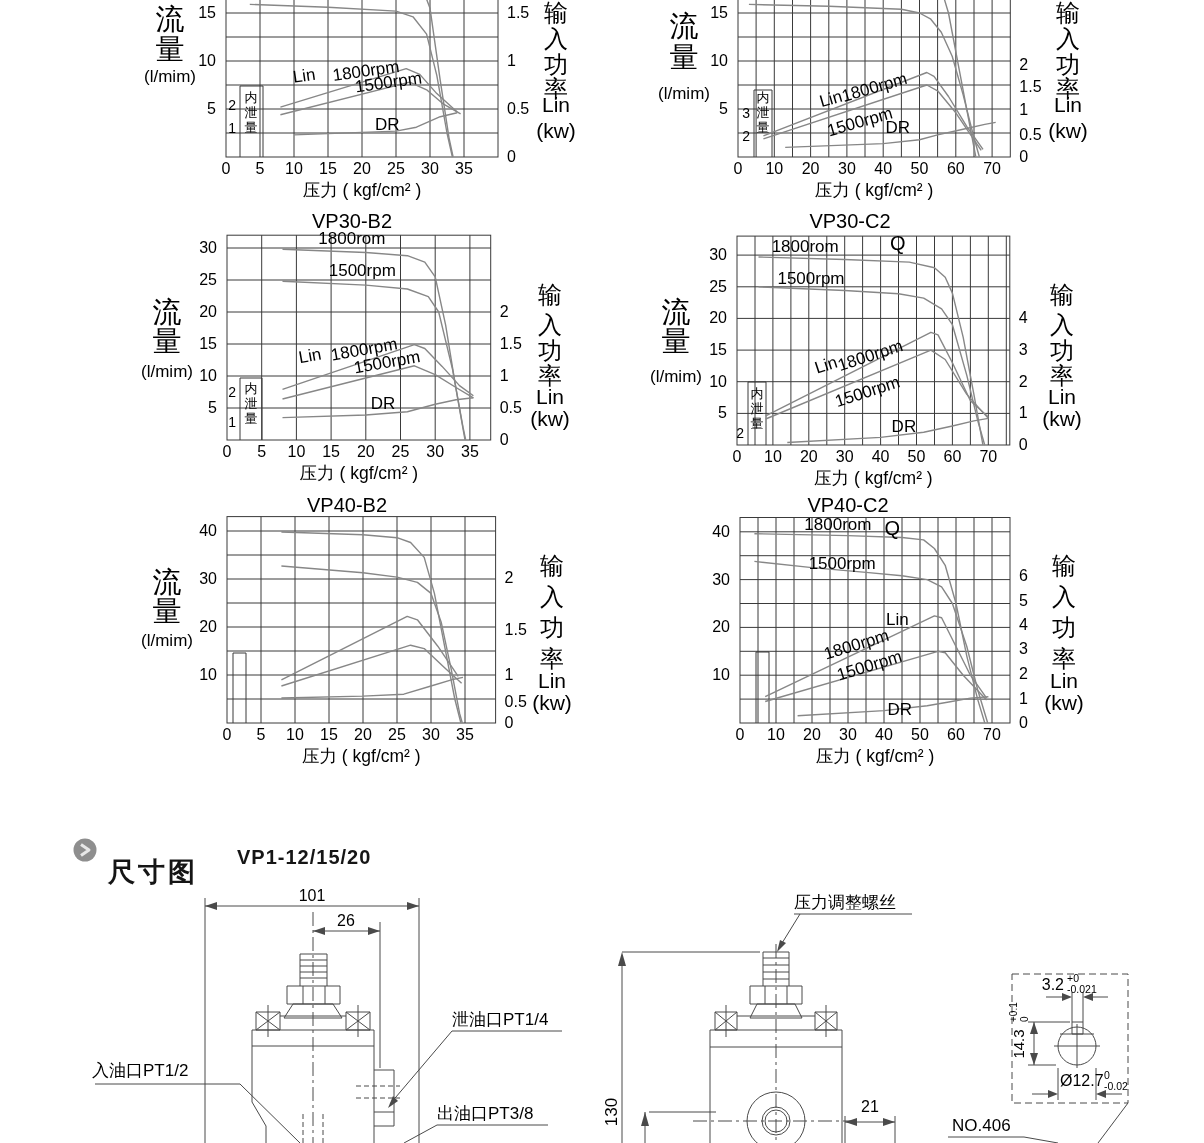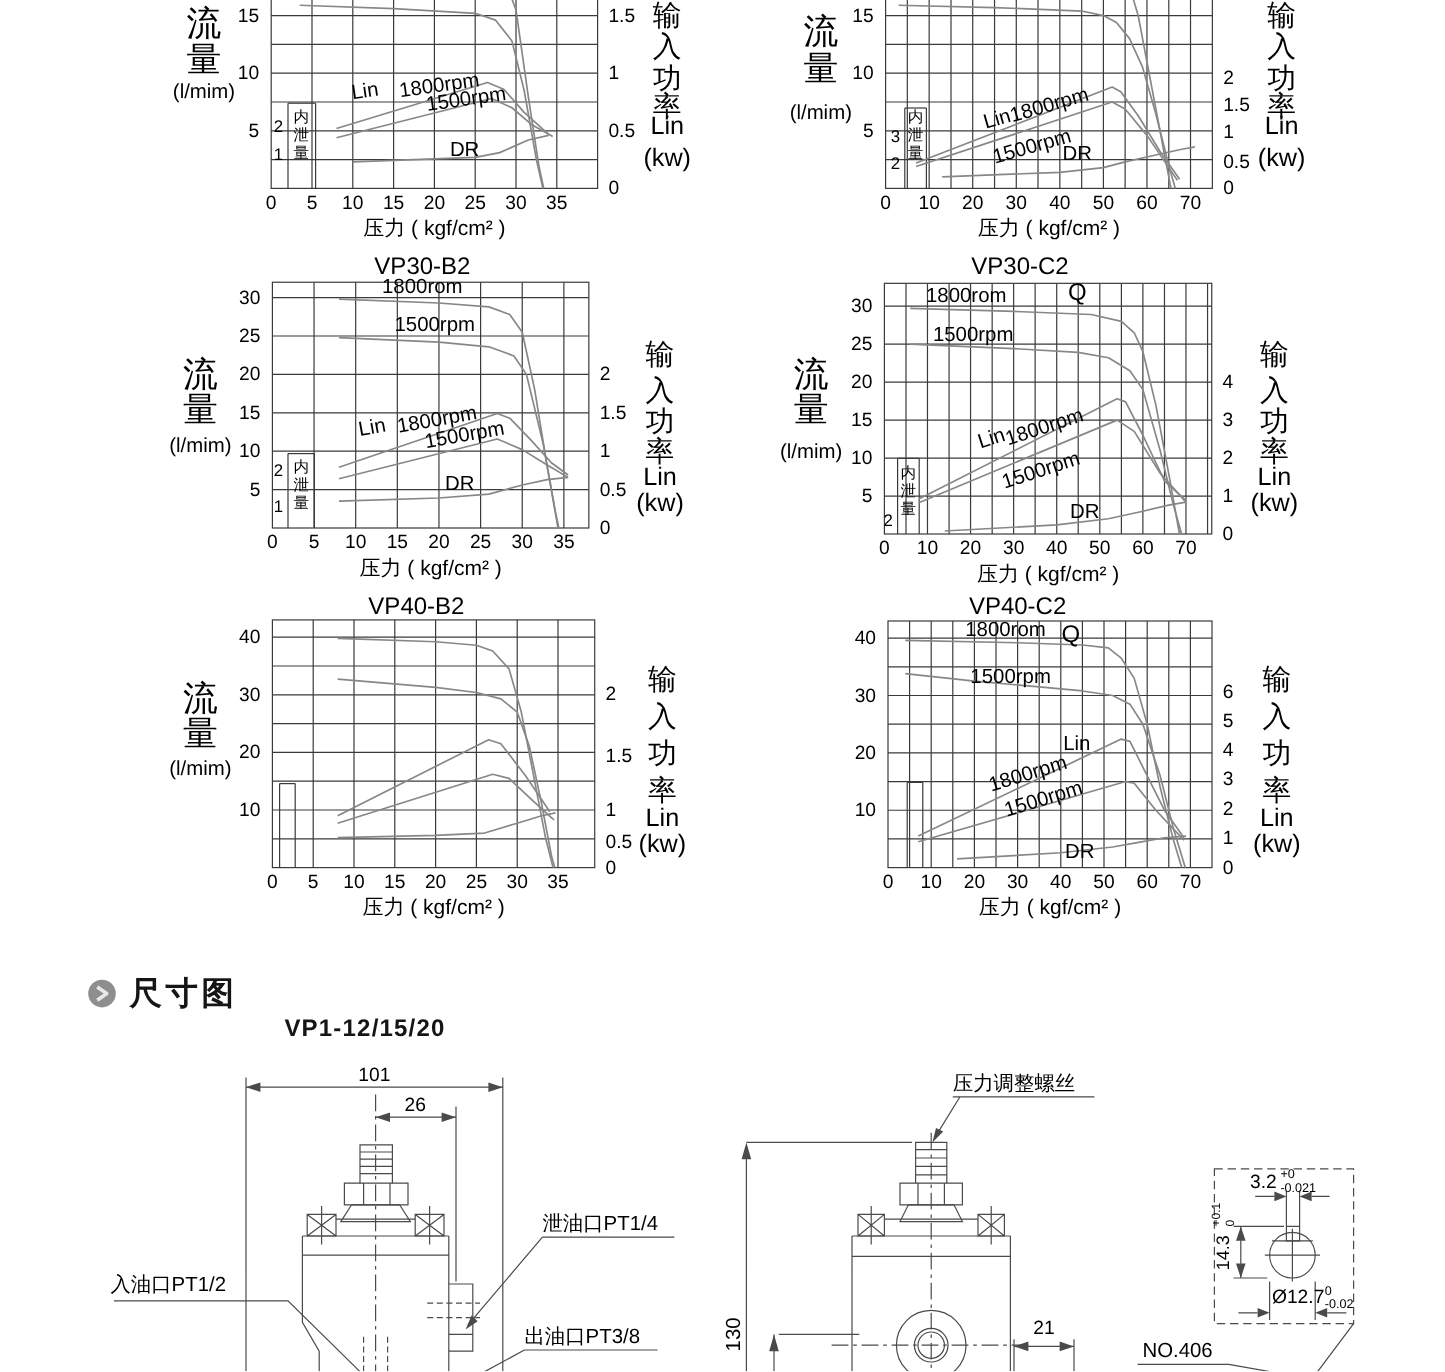--- a/index.html
+++ b/index.html
@@ -1,20 +1,20 @@
 <!DOCTYPE html>
 <html><head>
 <meta charset="utf-8">
 <style>
   html,body{margin:0;padding:0;background:#fff;}
   .page{position:relative;width:1204px;height:1143px;background:#ffffff;overflow:hidden;
         font-family:"Liberation Sans",sans-serif;color:#111;}
   .page svg{position:absolute;left:0;top:0;}
   .sec-header{position:absolute;left:72px;top:810px;display:flex;align-items:center;gap:10px;}
-  .sec-title{font-size:27px;font-weight:700;letter-spacing:3px;color:#151515;}
+  .sec-title{font-size:27px;font-weight:700;letter-spacing:3px;color:#151515;margin-top:44px;}
   .model-title{position:absolute;left:237px;top:846px;font-size:20px;font-weight:700;color:#151515;letter-spacing:1px;}
   text{fill:#000;}
 </style>
 </head>
 <body>
 
 <div class="page">
 
   <svg id="charts-layer" width="1204" height="1143" viewBox="0 0 1204 1143">
       <g font-family="&quot;Liberation Sans&quot;, sans-serif">

